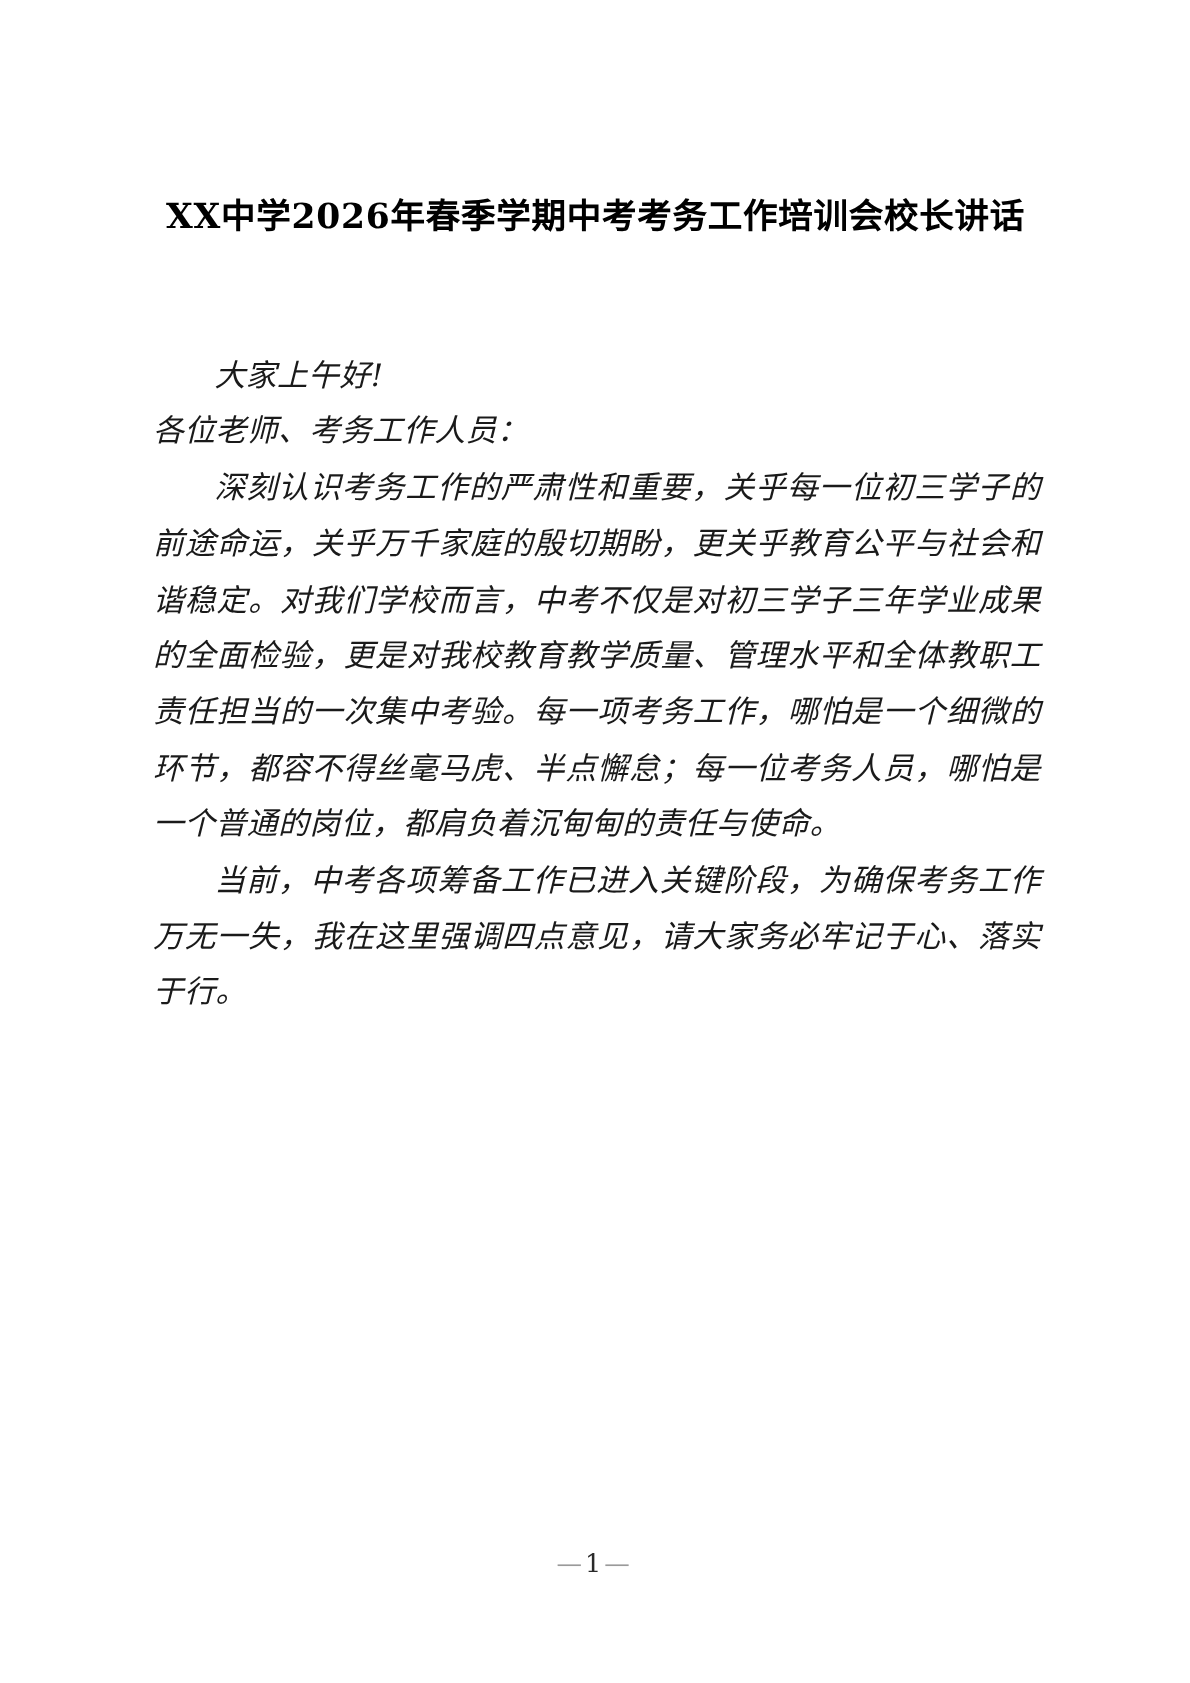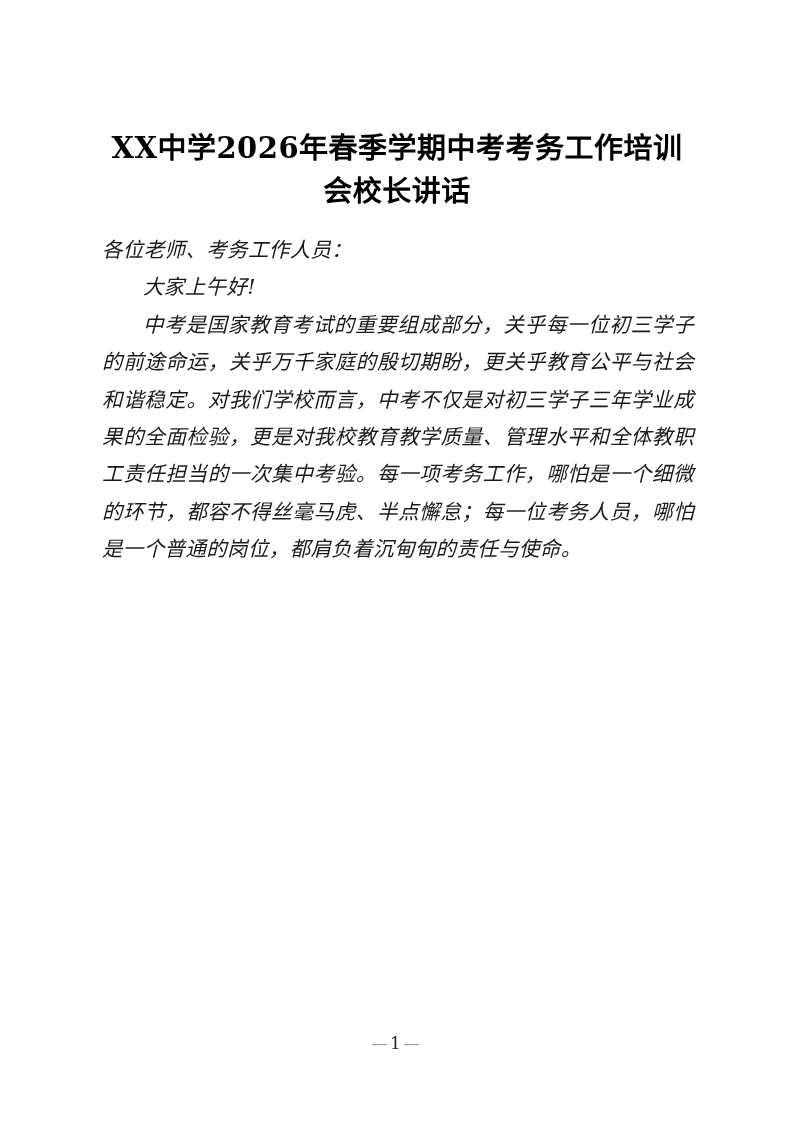--- a/index.html
+++ b/index.html
@@ -24,21 +24,21 @@
 
   
   .doc-title {
     position: absolute;
     left: 102px;
     top: 108px;
     width: 590px;
     text-align: center;
     font-family: "DejaVu Serif", "Liberation Serif", serif;
     font-weight: bold;
-    font-size: 29px;
+    font-size: 23px;
     line-height: 43px;
     letter-spacing: 0.5px;
     color: #000000;
     word-break: break-all;
   }
 
   
   .body-block {
     position: absolute;
     left: 102px;
@@ -89,27 +89,28 @@
 </style>
 </head>
 <body>
 
 <div class="page">
 
   <h1 class="doc-title">XX中学2026年春季学期中考考务工作培训会校长讲话</h1>
 
   <div class="body-block">
 
+    <p class="para kai indent">大家上午好!</p>
+
     <p class="para kai">各位老师、考务工作人员：</p>
 
-    <p class="para kai indent">大家上午好!</p>
 
+    <p class="para kai indent">深刻认识考务工作的严肃性和重要，关乎每一位初三学子的前途命运，关乎万千家庭的殷切期盼，更关乎教育公平与社会和谐稳定。对我们学校而言，中考不仅是对初三学子三年学业成果的全面检验，更是对我校教育教学质量、管理水平和全体教职工责任担当的一次集中考验。每一项考务工作，哪怕是一个细微的环节，都容不得丝毫马虎、半点懈怠；每一位考务人员，哪怕是一个普通的岗位，都肩负着沉甸甸的责任与使命。</p>
 
-    <p class="para kai indent">中考是国家教育考试的重要组成部分，关乎每一位初三学子的前途命运，关乎万千家庭的殷切期盼，更关乎教育公平与社会和谐稳定。对我们学校而言，中考不仅是对初三学子三年学业成果的全面检验，更是对我校教育教学质量、管理水平和全体教职工责任担当的一次集中考验。每一项考务工作，哪怕是一个细微的环节，都容不得丝毫马虎、半点懈怠；每一位考务人员，哪怕是一个普通的岗位，都肩负着沉甸甸的责任与使命。</p>
-
+    <p class="para kai indent">当前，中考各项筹备工作已进入关键阶段，为确保考务工作万无一失，我在这里强调四点意见，请大家务必牢记于心、落实于行。</p>
 
 
   </div>
 
   <div class="page-footer">
     <span class="dash">—</span><span>1</span><span class="dash">—</span>
   </div>
 
 </div>
 

